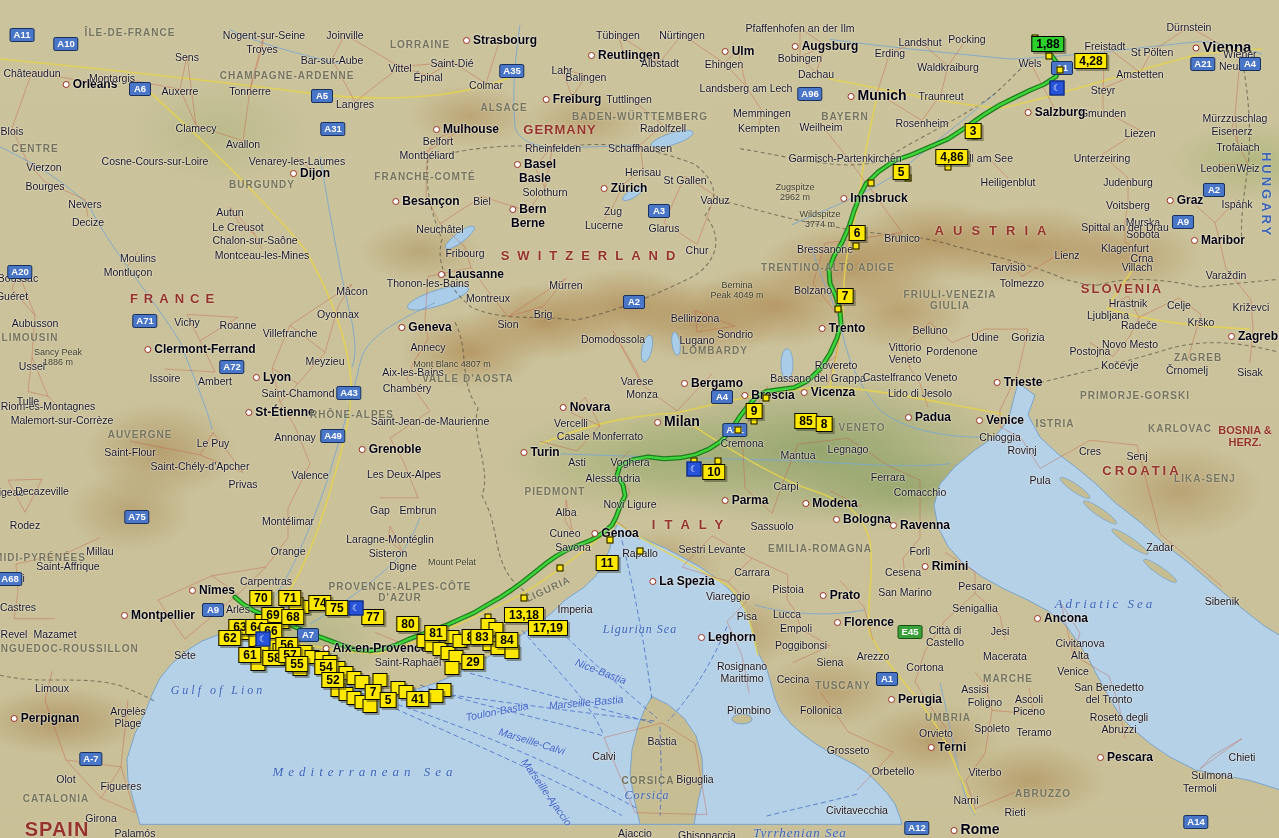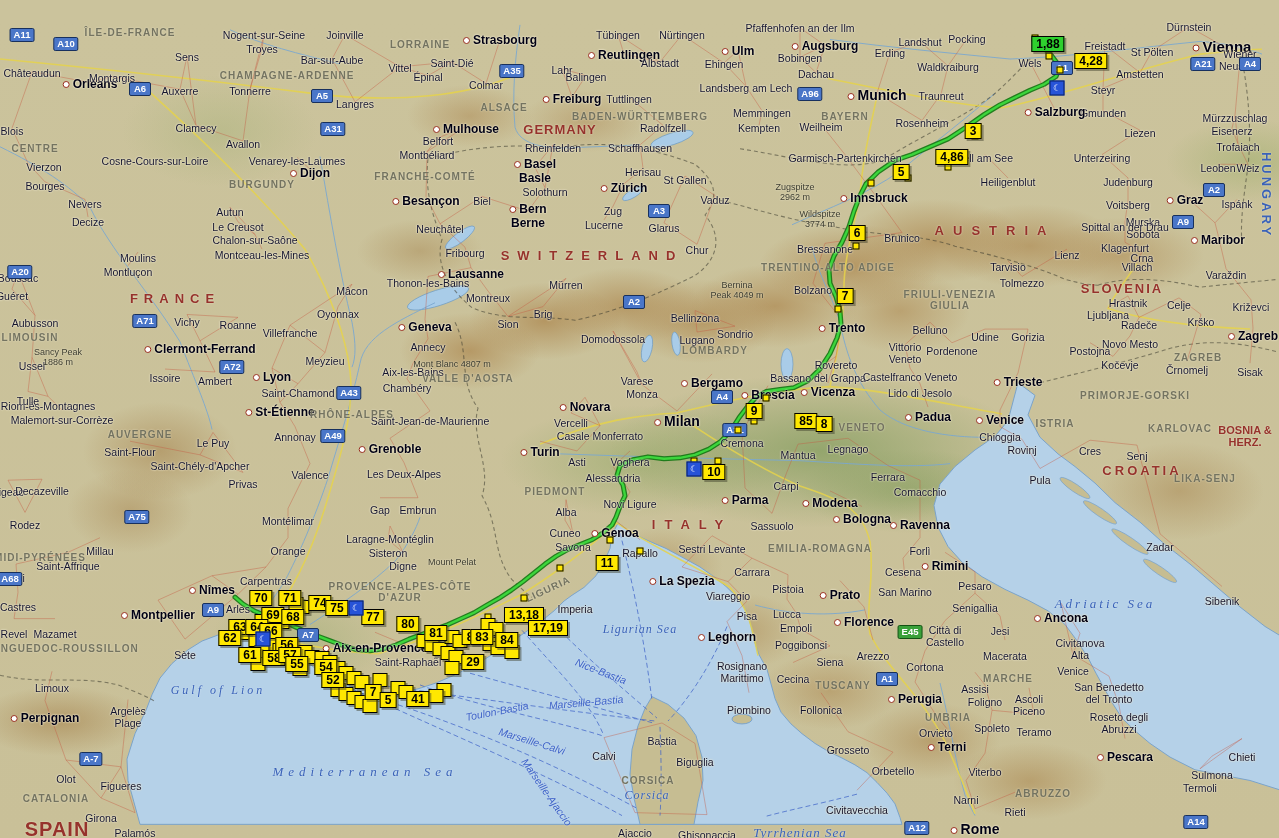--- a/index.html
+++ b/index.html
@@ -447,21 +447,21 @@
       <div class="lbl city" style="left: 1109px; top: 672px;">San Benedetto<div>del Tronto</div></div>
       <div class="lbl city" style="left: 1029px; top: 684px;">Ascoli<div>Piceno</div></div>
       <div class="lbl city" style="left: 1119px; top: 702px;">Roseto degli<div>Abruzzi</div></div>
       <div class="lbl city" style="left: 1034px; top: 711px;">Teramo</div>
       <div class="lbl city b" style="left: 1125px; top: 736px;"><span class="cdot"></span>Pescara</div>
       <div class="lbl city" style="left: 1242px; top: 736px;">Chieti</div>
       <div class="lbl city" style="left: 1212px; top: 754px;">Sulmona</div>
       <div class="lbl city" style="left: 1200px; top: 767px;">Termoli</div>
       <div class="lbl city" style="left: 662px; top: 720px;">Bastia</div>
       <div class="lbl city" style="left: 604px; top: 735px;">Calvi</div>
-      <div class="lbl city" style="left: 695px; top: 741px;">Biguglia</div>
+      <div class="lbl city" style="left: 695px; top: 758px;">Biguglia</div>
       <div class="lbl city" style="left: 635px; top: 812px;">Ajaccio</div>
       <div class="lbl city" style="left: 707px; top: 814px;">Ghisonaccia</div>
       <div class="lbl region" style="left: 130px; top: 11px;">ÎLE-DE-FRANCE</div>
       <div class="lbl region" style="left: 287px; top: 54px;">CHAMPAGNE-ARDENNE</div>
       <div class="lbl region" style="left: 420px; top: 23px;">LORRAINE</div>
       <div class="lbl region" style="left: 504px; top: 86px;">ALSACE</div>
       <div class="lbl region" style="left: 640px; top: 95px;">BADEN-WÜRTTEMBERG</div>
       <div class="lbl region" style="left: 35px; top: 127px;">CENTRE</div>
       <div class="lbl region" style="left: 262px; top: 163px;">BURGUNDY</div>
       <div class="lbl region" style="left: 425px; top: 155px;">FRANCHE-COMTÉ</div>

